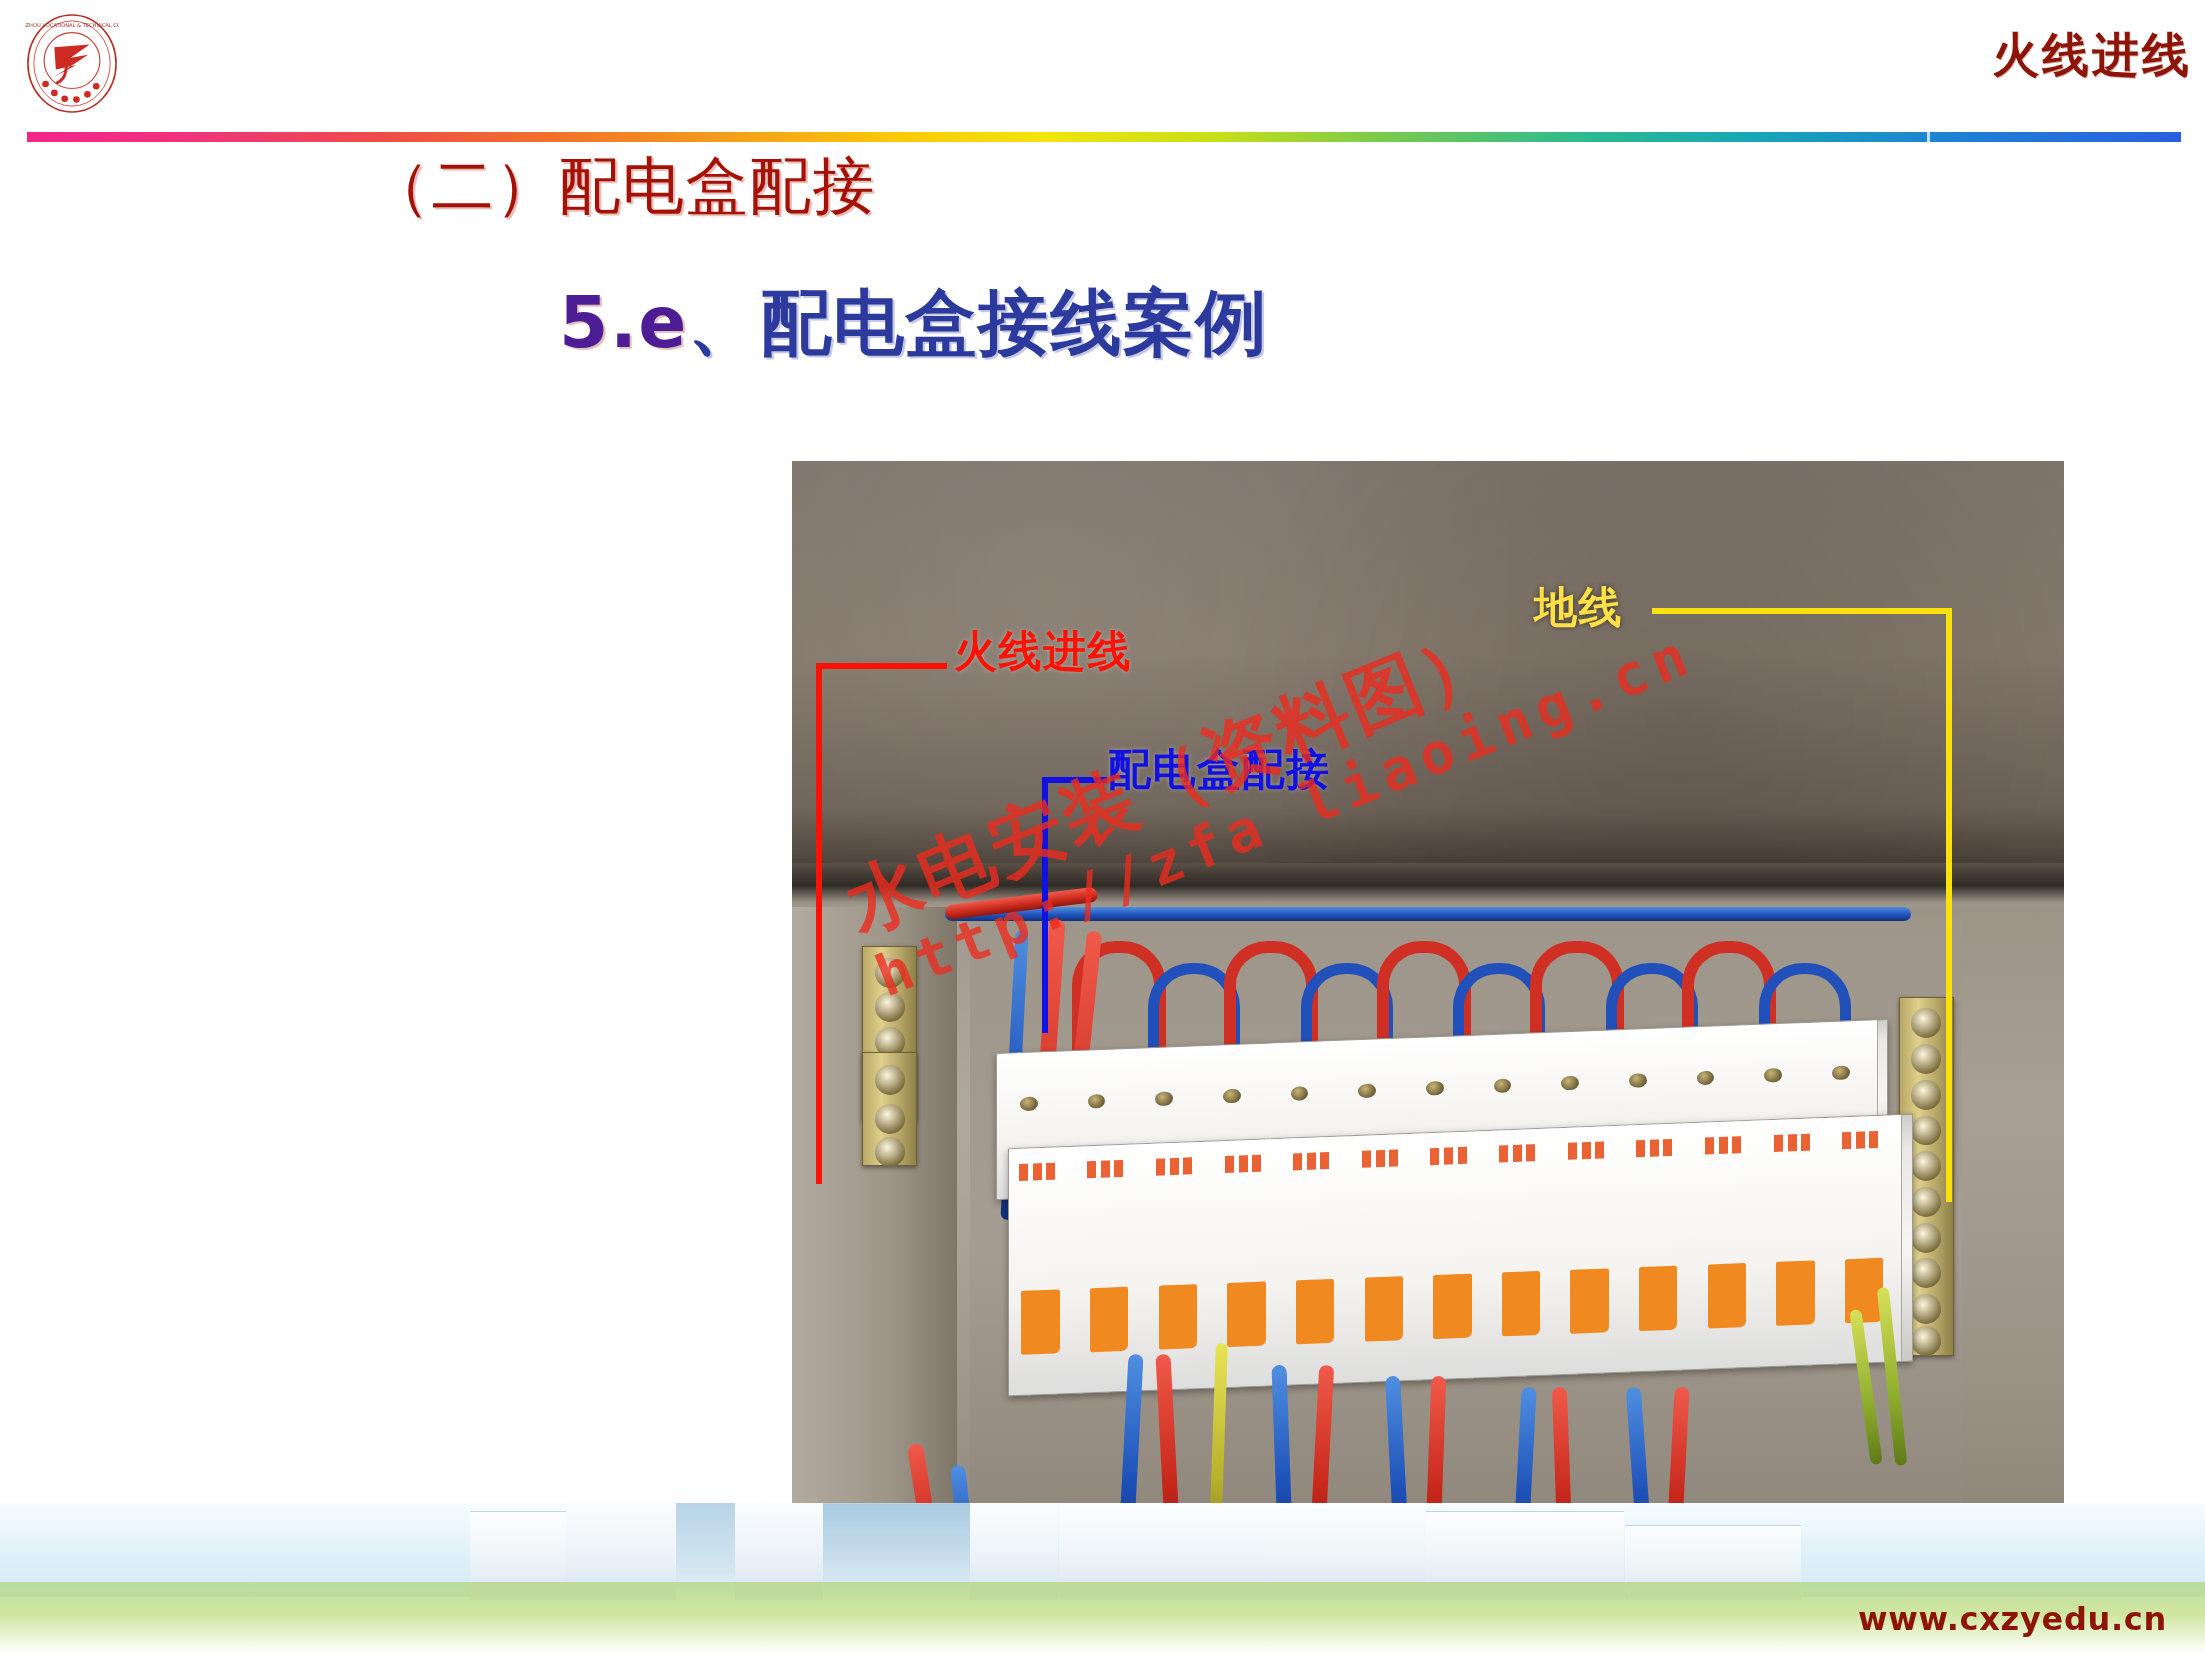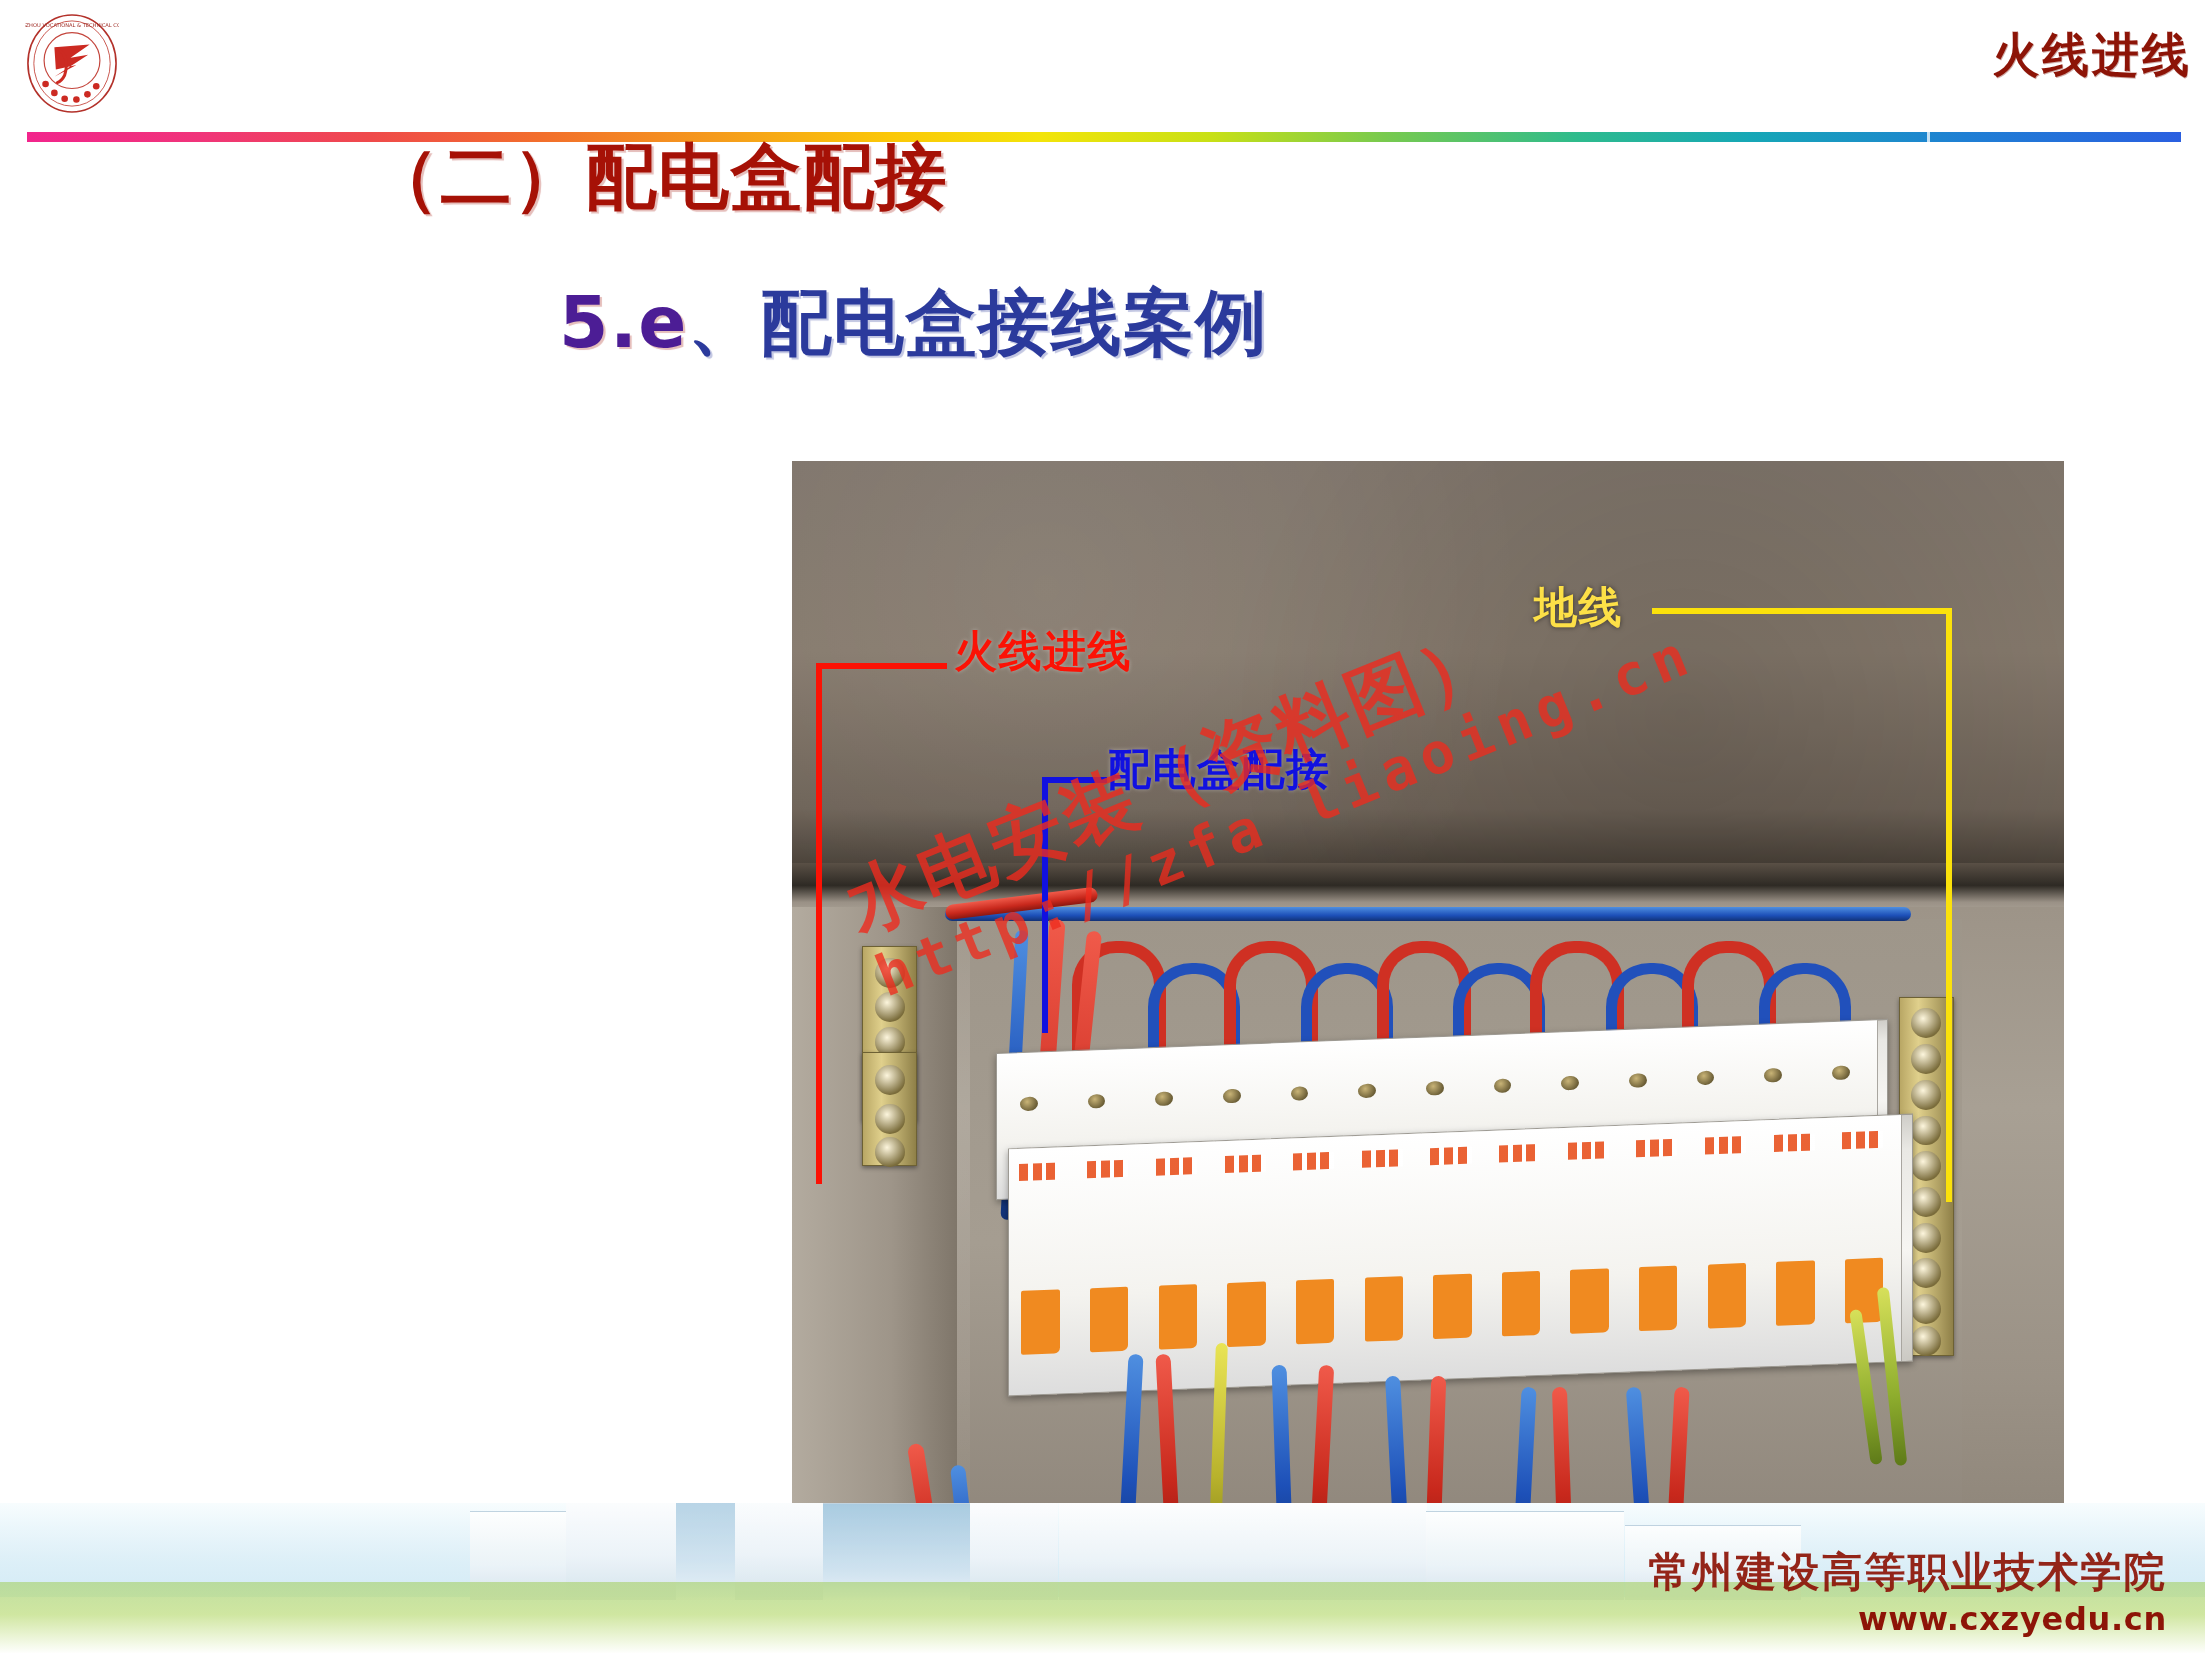--- a/index.html
+++ b/index.html
@@ -60,23 +60,23 @@
     position: absolute;
     left: 1927px; top: 132px;
     width: 2.9px; height: 10.3px;
     background: #ffffff;
     opacity: .75;
   }
 
   
   #slide-title {
     position: absolute;
-    left: 368px; top: 133px;
-    font-size: 71px;
-    font-weight: bold;
+    left: 368px; top: 147px;
+    font-size: 62px;
+    font-weight: normal;
     color: #a61106;
     letter-spacing: 1.5px;
     white-space: nowrap;
     line-height: 1.25;
     text-shadow: 2.2px 2.2px 0.7px rgba(160,20,10,.28);
   }
   #slide-subtitle {
     position: absolute;
     left: 559px; top: 279px;
     font-size: 71px;
@@ -555,16 +555,15 @@
   <div class="bldg accent" style="left:676px;  width:59px;  height:129px;"></div>
   <div class="bldg" style="left:735px; width:88px; height:114px;"></div>
   <div class="bldg accent" style="left:823px; width:147px; height:96px;"></div>
   <div class="bldg roof" style="left:970px; width:88px; height:107px;"></div>
   <div class="bldg roof" style="left:1059px; width:368px; height:99px;"></div>
   <div class="bldg" style="left:1426px; width:198px; height:88px;"></div>
   <div class="bldg" style="left:1625px; width:176px; height:74px;"></div>
 
   <div id="footer-grass"></div>
 
-  <div id="footer-school-name">常州建设高等职业技术学院</div>
   <div id="footer-url">www.cxzyedu.cn</div>
 </div>
 
 
 </body></html>

